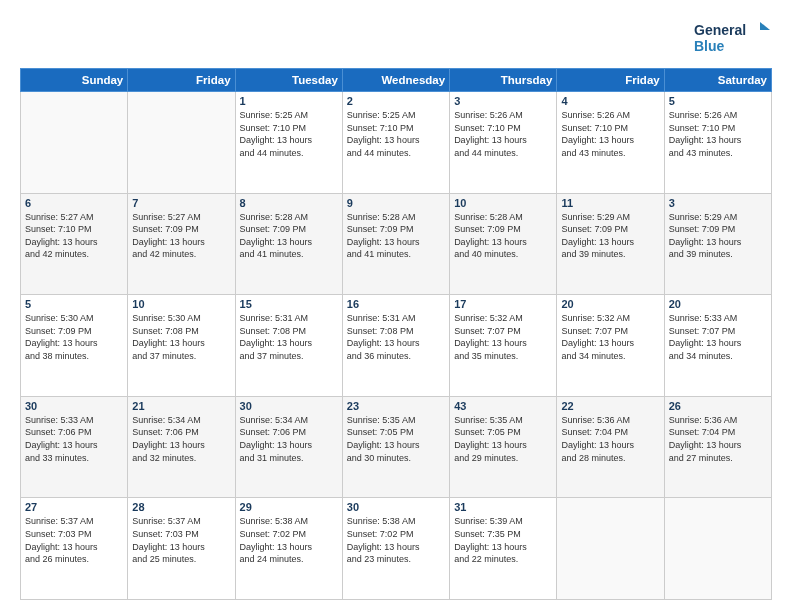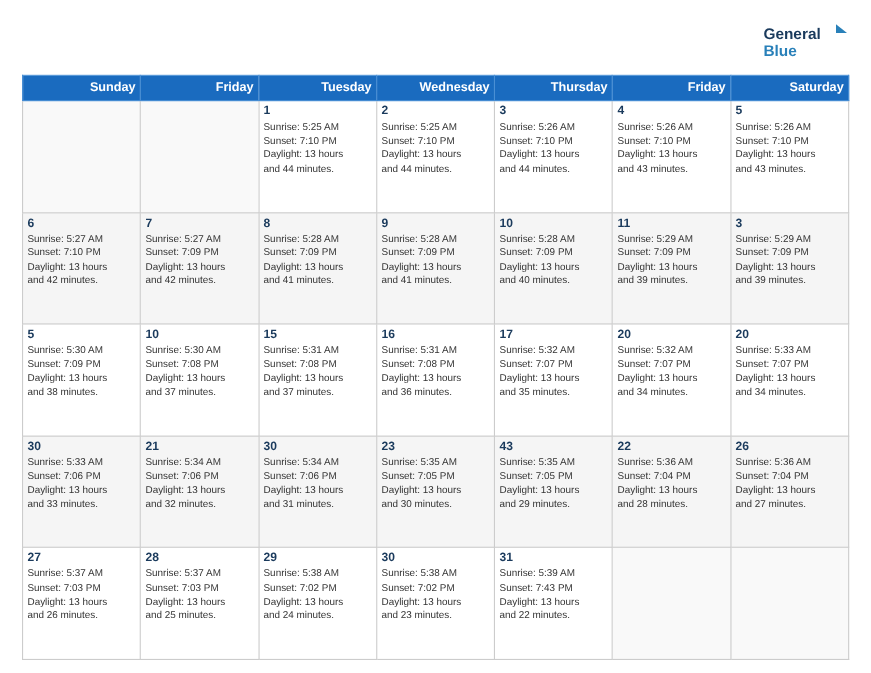--- a/index.html
+++ b/index.html
@@ -336,21 +336,21 @@
           <td>
             <span class="day-num">30</span>
             <div class="day-info" style="white-space: pre-line;">Sunrise: 5:38 AM
 Sunset: 7:02 PM
 Daylight: 13 hours
 and 23 minutes.</div>
           </td>
           <td>
             <span class="day-num">31</span>
             <div class="day-info" style="white-space: pre-line;">Sunrise: 5:39 AM
-Sunset: 7:43 PM
+Sunset: 7:35 PM
 Daylight: 13 hours
 and 22 minutes.</div>
           </td>
           <td class="empty-cell"></td>
           <td class="empty-cell"></td>
         </tr>
       </tbody>
   </table>
 </div>
 

